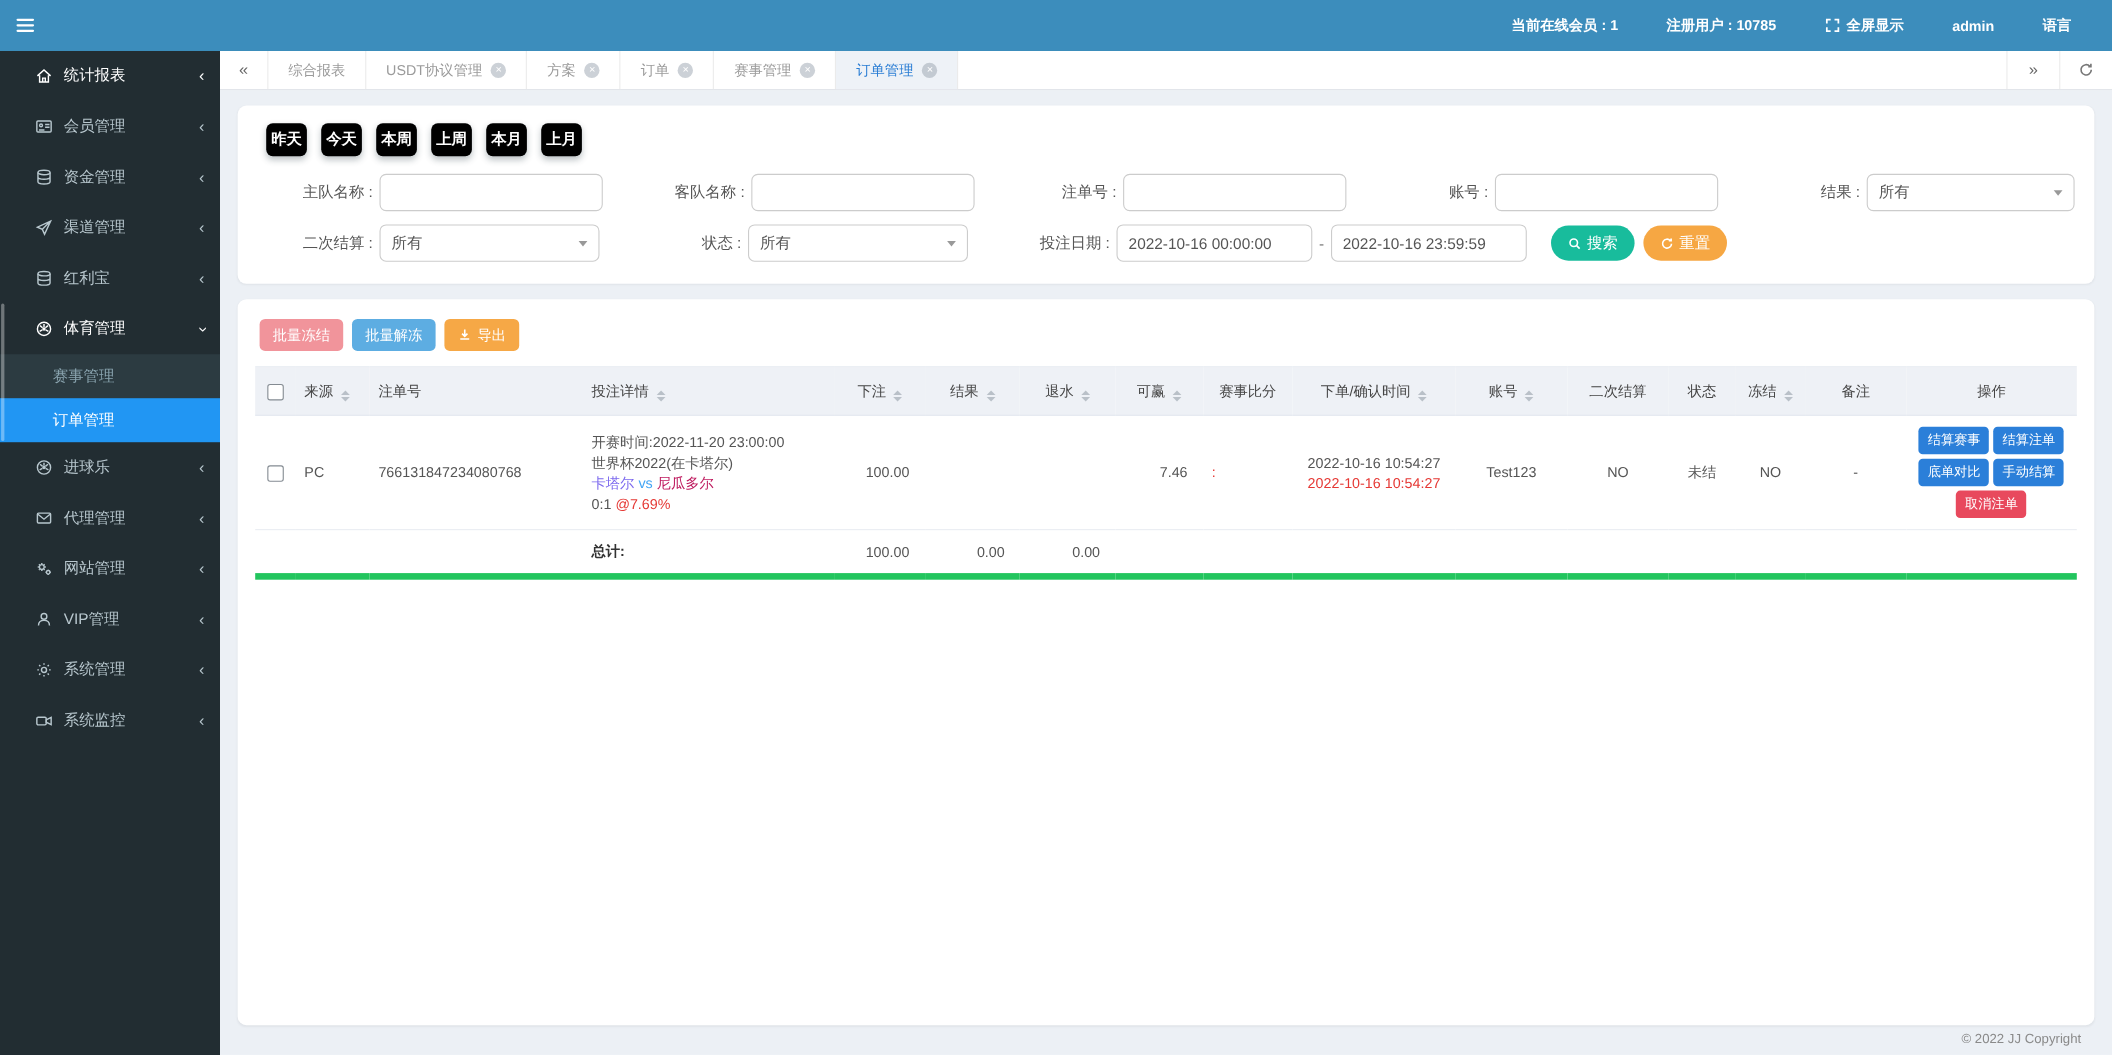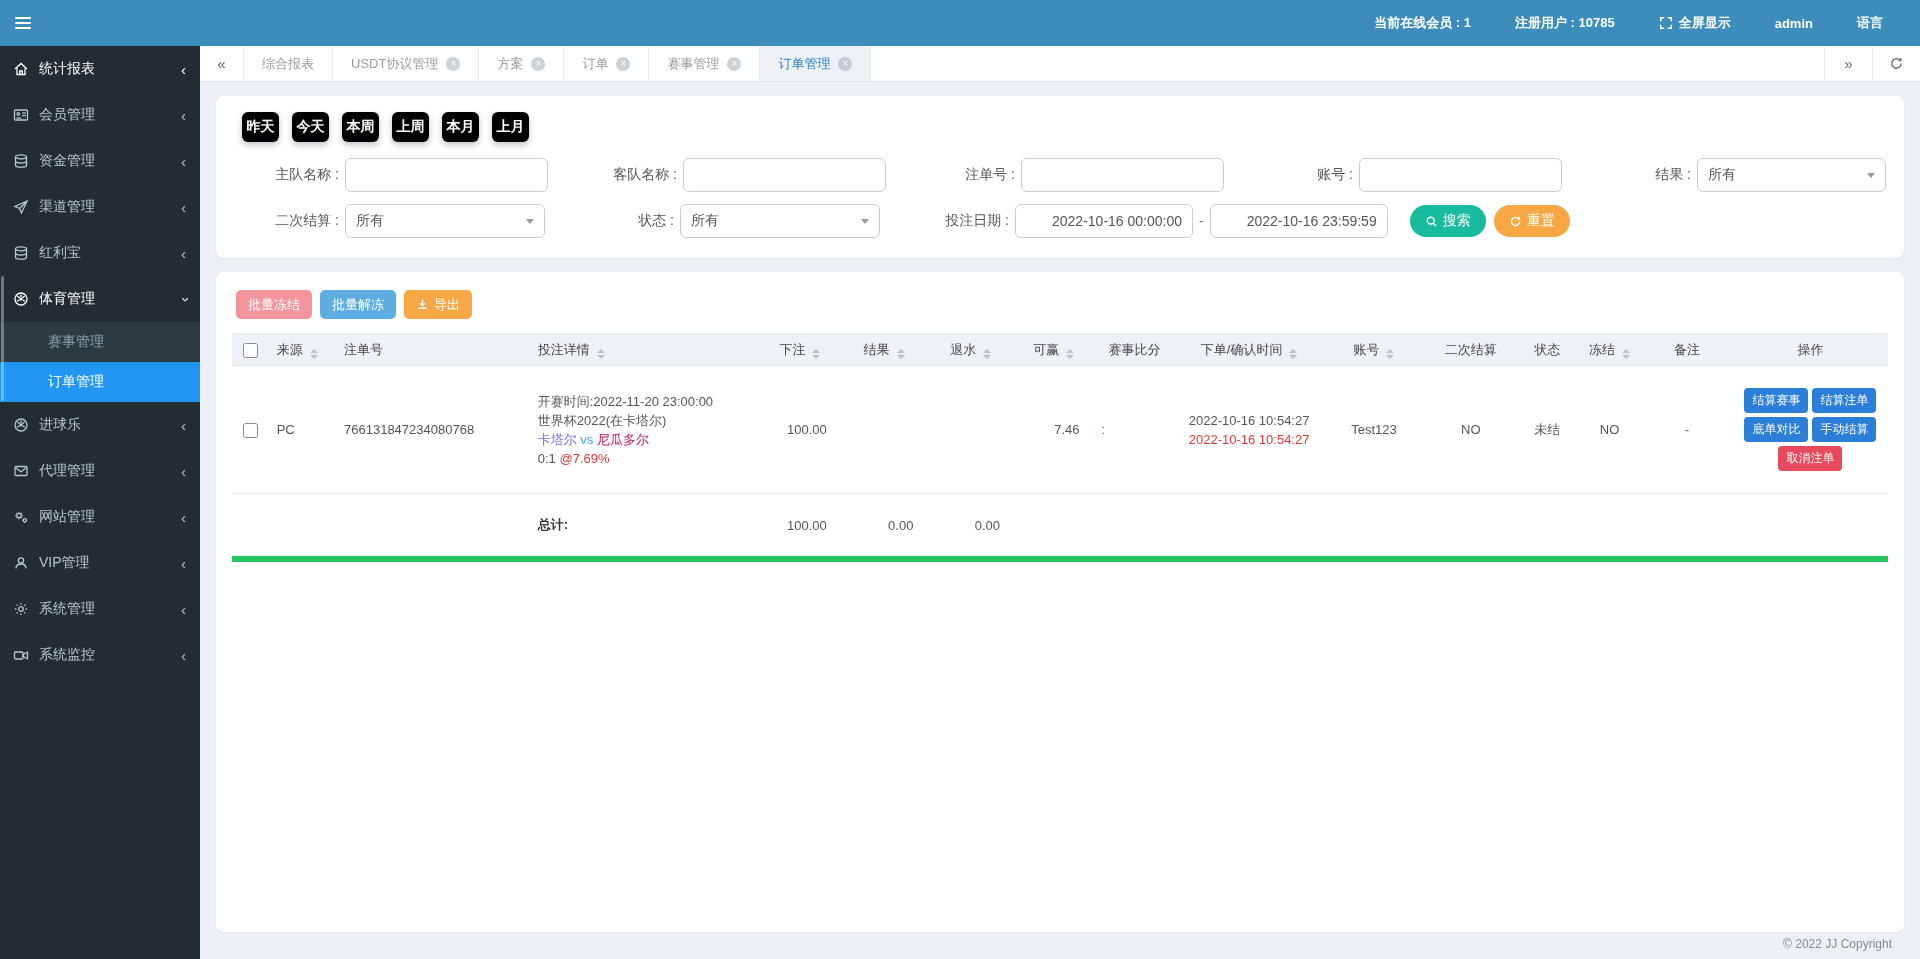--- a/index.html
+++ b/index.html
@@ -14,21 +14,21 @@
   .hamburger { width:46px; height:46px; display:flex; align-items:center; justify-content:center; cursor:pointer; }
   .bars { display:flex; flex-direction:column; gap:3px; }
   .bars i { display:block; width:16px; height:2px; background:#fff; border-radius:1px; }
   .topbar-right { display:flex; align-items:center; gap:44px; padding-right:37px; color:#fff; font-size:13px; font-weight:bold; }
   .topbar-right .tr-item { display:flex; align-items:center; gap:6px; white-space:nowrap; }
   .clickable { cursor:pointer; }
 
   
   .sidebar { position:fixed; top:46px; left:0; bottom:0; width:200px; background:#222d32; z-index:20; }
   .side-scrollbar { position:absolute; left:1px; top:230px; width:3px; height:125px; background:rgba(255,255,255,.35); border-radius:2px; }
-  .nav-item { height:46px; display:flex; align-items:center; padding:0 14px 0 13px; color:#b8c7ce; font-size:14px; cursor:pointer; }
+  .nav-item { height:46px; display:flex; align-items:center; padding:0 14px 0 32px; color:#b8c7ce; font-size:14px; cursor:pointer; }
   .nav-item .nicon { width:16px; height:16px; margin-right:10px; flex:none; }
   .nav-item .nlabel { flex:1; }
   .nav-item .chev { font-size:15px; color:inherit; line-height:1; }
   .nav-item.white { color:#fff; }
   .chev.down { display:inline-block; transform:rotate(-90deg); }
   .submenu { background:#2c3b41; }
   .sub-item { height:40px; display:flex; align-items:center; padding-left:48px; color:#8aa4af; font-size:14px; cursor:pointer; }
   .sub-item.active { background:#2196f3; color:#fff; }
 
   
@@ -63,43 +63,43 @@
   .fgroup { display:flex; align-items:center; }
   .flabel { width:105px; text-align:right; margin-right:6px; color:#555; font-size:14px; white-space:nowrap; flex:none; }
   .finput { flex:1; height:34px; border:1px solid #ccc; border-radius:6px; padding:0 10px; font-size:14px; color:#555;
             font-family:inherit; background:#fff; min-width:0; }
   .fselect { flex:1; height:34px; border:1px solid #ccc; border-radius:6px; padding:0 10px; display:flex; align-items:center;
              justify-content:space-between; color:#555; cursor:pointer; background:#fff; min-width:0; }
   .caret { width:0; height:0; border-left:4px solid transparent; border-right:4px solid transparent; border-top:5px solid #999; }
   .frow2 { display:flex; align-items:center; margin-top:12px; }
   .frow2 .g { width:311px; flex:none; display:flex; align-items:center; }
   .frow2 .gap { width:24px; flex:none; }
-  .date-input { width:178px; flex:none;text-align:right; }
+  .date-input { width:178px; flex:none; }
   .date-sep { margin:0 6px; color:#777; }
   .pill { height:32px; border-radius:999px; border:none; color:#fff; font-size:14px; display:inline-flex; align-items:center;
           gap:5px; padding:0 15px; cursor:pointer; font-family:inherit; }
   .pill svg { width:13px; height:13px; stroke:#fff; fill:none; stroke-width:1.8; }
   .pill.search { background:#18bc9c; margin-left:22px; }
   .pill.reset  { background:#f6a743; margin-left:8px; }
 
   
   .tool-row { display:flex; gap:8px; margin:4px 0 14px 4px; }
   .tbtn { height:29px; border:none; border-radius:5px; color:#fff; font-size:13px; padding:0 12px; display:inline-flex;
           align-items:center; gap:5px; cursor:pointer; font-family:inherit; }
   .tbtn.freeze { background:#f1949b; }
   .tbtn.unfreeze { background:#5dade2; }
   .tbtn.export { background:#f6a846; }
   .tbtn svg { width:13px; height:13px; stroke:#fff; fill:none; stroke-width:1.8; }
 
   
   table { width:100%; border-collapse:collapse; table-layout:fixed; }
-  thead th { background:#eef1f6; height:32px; font-size:13px; color:#444; font-weight:normal; padding:0 8px;
+  thead th { background:#eef1f6; height:44px; font-size:13px; color:#444; font-weight:normal; padding:0 8px;
              border-top:1px solid #e3e8ef; border-bottom:1px solid #e3e8ef; text-align:center; white-space:nowrap; }
   th.al, td.al { text-align:left; }
-  td { font-size:13px; color:#555; padding:22px 8px; border-bottom:1px solid #e9edf2; vertical-align:middle; text-align:center; }
+  td { font-size:13px; color:#555; padding:10px 8px; border-bottom:1px solid #e9edf2; vertical-align:middle; text-align:center; }
   td.num { text-align:right; padding-right:14px; }
   .sort { display:inline-flex; flex-direction:column; gap:2px; margin-left:7px; vertical-align:1px; }
   .sort i { width:0; height:0; border-left:4px solid transparent; border-right:4px solid transparent; }
   .sort .up { border-bottom:4px solid #b9c0c8; }
   .sort .dn { border-top:4px solid #b9c0c8; }
   .cb { display:inline-block; width:15px; height:15px; border:1.5px solid #848b92; border-radius:2.5px; background:#fff; cursor:pointer; vertical-align:middle; }
   .detail div { line-height:19px; text-align:left; }
   .c-home { color:#7b68ee; } .c-vs { color:#42a5f5; } .c-away { color:#be185d; } .c-red { color:#e53935; }
   .time-cell div { line-height:19px; }
   .actions-wrap { display:flex; flex-wrap:wrap; gap:4px; justify-content:center; }

